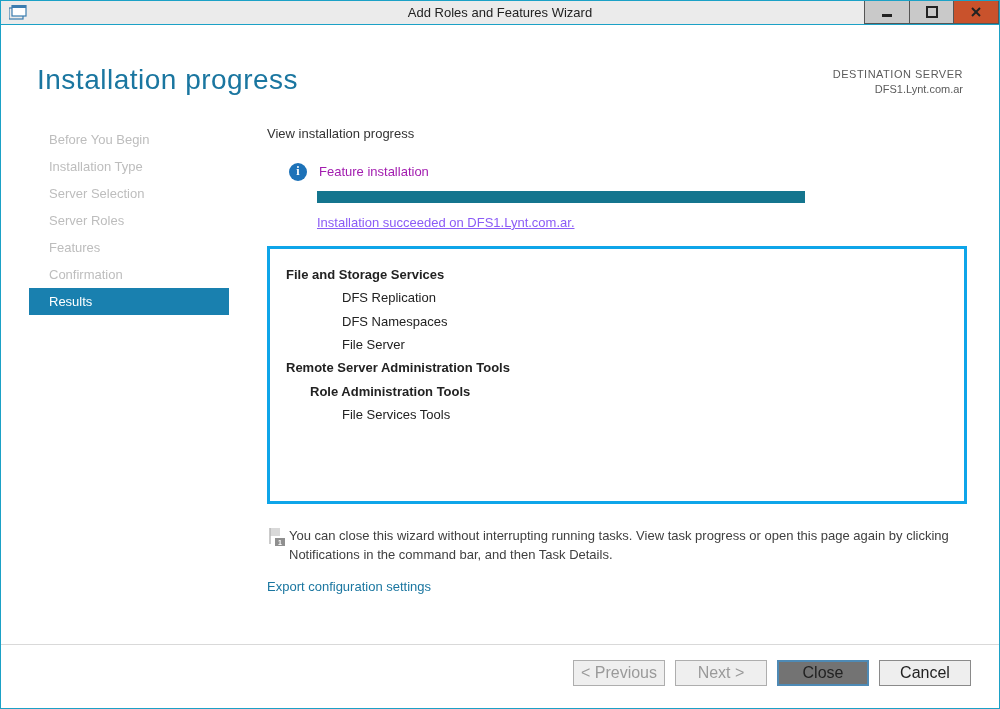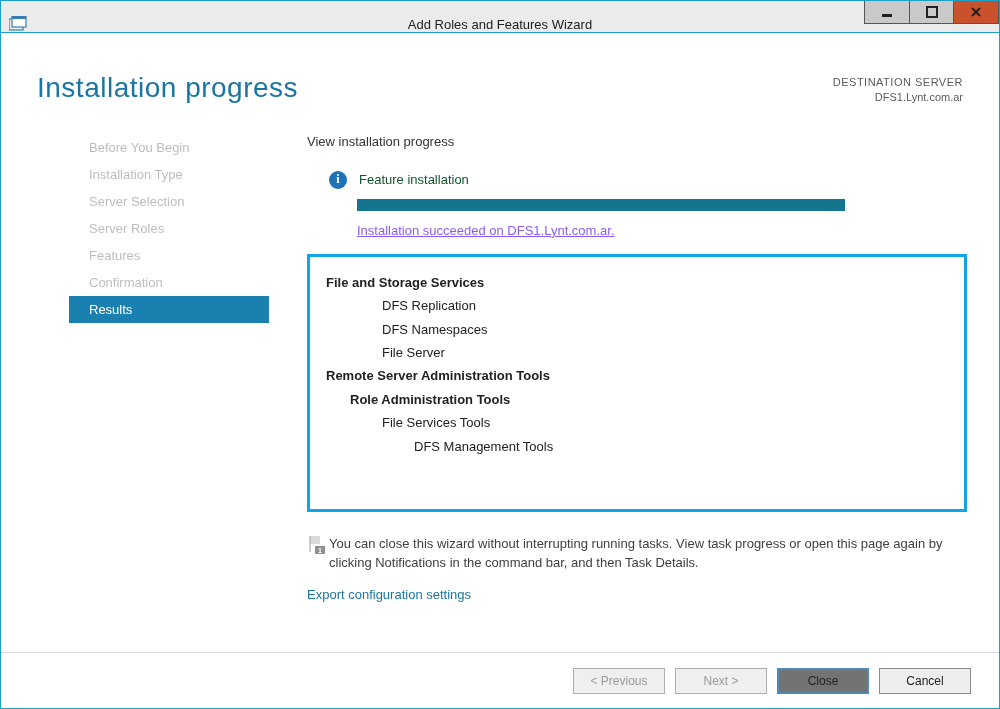--- a/index.html
+++ b/index.html
@@ -8,25 +8,25 @@
     padding: 0;
     font-family: "Segoe UI", Tahoma, sans-serif;
     font-size: 13px;
     background: #fff;
     width: 1000px;
     height: 709px;
     overflow: hidden;
     border: 1px solid #1ba1c6;
   }
   .titlebar {
-    height: 32px;
+    height: 24px;
     background: #ebebeb;
     border-bottom: 1px solid #1ba1c6;
     display: flex;
-    align-items: flex-end;
+    align-items: center;
     position: relative;
   }
   .titlebar-icon {
     margin-left: 8px;
     display: flex;
     align-items: center;
   }
   .titlebar-title {
     position: absolute;
     left: 0; right: 0;
@@ -84,21 +84,20 @@
     line-height: 1.4;
     padding-top: 4px;
   }
   .dest-label { letter-spacing: 0.5px; }
   .dest-server { }
 
   .body-row {
     display: flex;
     margin-top: 28px;
     padding: 0 32px;
-    margin-left: 40px;
   }
 
   .steps {
     width: 200px;
     flex: 0 0 200px;
     margin-left: -4px;
   }
   .step {
     padding: 6px 12px 6px 20px;
     color: #bdbdbd;
@@ -132,21 +131,21 @@
     border-radius: 50%;
     background: #1d72b8;
     color: #fff;
     font-weight: bold;
     font-size: 12px;
     display: flex;
     align-items: center;
     justify-content: center;
     font-family: Georgia, serif;
   }
-  .feature-label { color: #14532d; }
+  .feature-label { color: #a21caf; }
   .progress-outer {
     margin-left: 50px;
     width: 488px;
     height: 12px;
     background: #e9e9e9;
     margin-bottom: 12px;
     position:relative;
   }
   .progress-fill {
     height: 100%;
@@ -207,21 +206,21 @@
     padding-right: 28px;
     gap: 10px;
     background:#fff;
   }
   .btn {
     min-width: 92px;
     height: 26px;
     border: 1px solid #aeaeae;
     background: #efefef;
     color: #9a9a9a;
-    font-size: 12px;
+    font-size: 16px;
     display: flex;
     align-items: center;
     justify-content: center;
     cursor: default;
   }
   .btn.enabled {
     border: 1px solid #8a8a8a;
     color: #222;
     cursor: pointer;
     background: #eee;
@@ -299,21 +298,20 @@
       <div class="status-text">Installation succeeded on DFS1.Lynt.com.ar.</div>
 
       <div class="tree-box" id="tree-box">
           <div class="lvl0">File and Storage Services</div>
           <div class="lvl2">DFS Replication</div>
           <div class="lvl2">DFS Namespaces</div>
           <div class="lvl2">File Server</div>
           <div class="lvl0">Remote Server Administration Tools</div>
           <div class="lvl1">Role Administration Tools</div>
           <div class="lvl2">File Services Tools</div>
-          <div class="lvl3">DFS Management Tools</div>
         </div>
 
       <div class="hint-row">
         <div class="flag-icon">
           <svg width="22" height="22" viewBox="0 0 22 22">
             <polygon points="3,2 13,2 13,10 3,10" fill="#d9d9d9"></polygon>
             <line x1="3" y1="2" x2="3" y2="18" stroke="#b5b5b5" stroke-width="1.4"></line>
             <rect x="8" y="12" width="10" height="8" fill="#8f8f8f"></rect>
             <text x="13" y="18.5" text-anchor="middle" font-size="7" fill="#fff" font-weight="bold">1</text>
           </svg>

